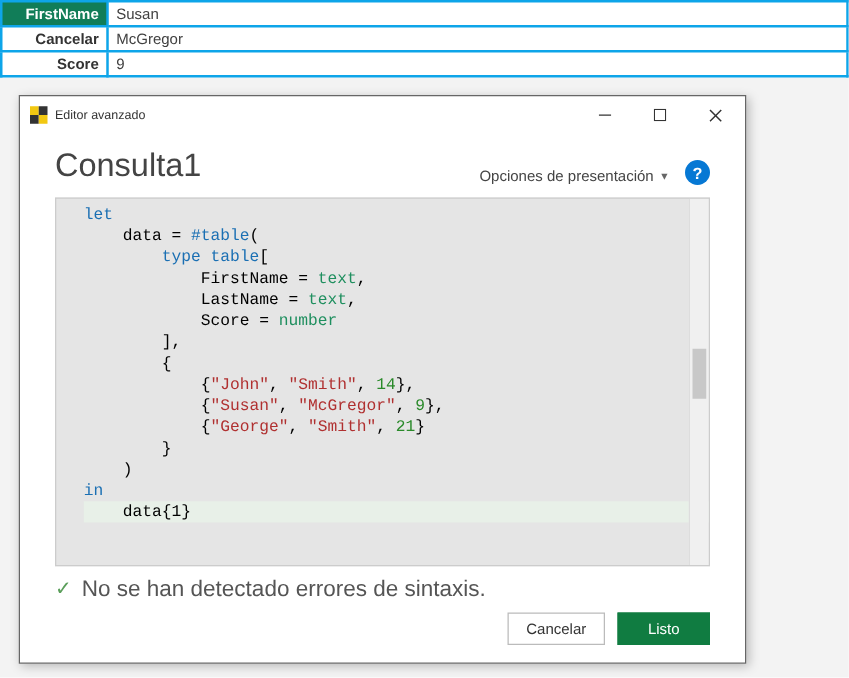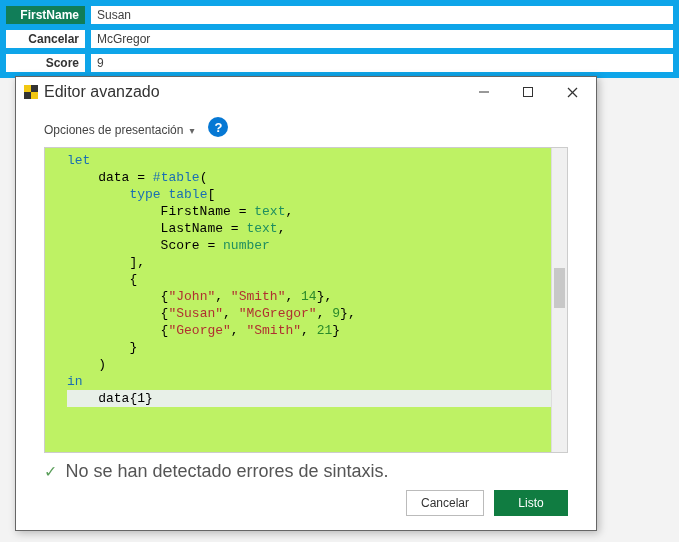--- a/index.html
+++ b/index.html
@@ -13,21 +13,21 @@
     overflow: hidden;
     position: relative;
   }
   
   .data-table {
     width: 100%;
     border-collapse: collapse;
     background: #fff;
   }
   .data-table td {
-    border: 6px solid #0ea5e9;
+    border: 2px solid #0ea5e9;
     padding: 2px 6px;
     height: 18px;
     font-size: 12px;
   }
   .hdr {
     background: #117d58;
     color: #fff;
     font-weight: 600;
     text-align: right;
     width: 85px;
@@ -59,21 +59,21 @@
     height: 30px;
     padding: 0 2px 0 8px;
   }
   .app-icon {
     width: 14px; height: 14px;
     margin-right: 6px;
     display: flex; flex-wrap: wrap;
   }
   .app-icon span { width:7px; height:7px; display:block; }
   .ai1{background:#f2c811;} .ai2{background:#333;} .ai3{background:#333;} .ai4{background:#f2c811;}
-  .title-text { font-size: 16px; color:#333; flex:0 0 auto; }
+  .title-text { font-size: 10px; color:#333; flex:0 0 auto; }
   .title-spacer { flex:1; }
   .win-btn {
     width: 44px; height: 28px;
     display:flex; align-items:center; justify-content:center;
     font-size: 13px; color:#333;
   }
   .win-btn svg { display:block; }
 
   .dlg-body { padding: 10px 28px 14px 28px; flex:1; display:flex; flex-direction:column; }
   .dlg-header-row { display:flex; align-items:flex-end; margin-bottom:10px; }
@@ -85,21 +85,21 @@
     background:#0678d4; color:#fff;
     display:flex; align-items:center; justify-content:center;
     font-weight:700; font-size:13px;
   }
 
   .editor-frame {
     border:1px solid #ccc;
     flex:1;
     position:relative;
     overflow:hidden;
-    background:#bef264;
+    background:#e5e5e5;
   }
   .editor {
     font-family: Consolas, "Courier New", monospace;
     font-size: 13px;
     line-height: 17px;
     white-space: pre;
     padding: 4px 6px 4px 22px;
     color:#000;
   }
   .kw { color:#1a6fb3; }
@@ -171,20 +171,21 @@
     <span class="win-btn">
       <svg width="11" height="11">
           <line x1="1" y1="1" x2="10" y2="10" stroke="#333" stroke-width="1.2"></line>
           <line x1="10" y1="1" x2="1" y2="10" stroke="#333" stroke-width="1.2"></line>
         </svg>
     </span>
   </div>
 
   <div class="dlg-body">
     <div class="dlg-header-row">
+      <div class="dlg-title">Consulta1</div>
       <div class="pres-opts">
         <span>Opciones de presentación</span>
         <span class="chev">▾</span>
       </div>
       <div class="help-icon">?</div>
     </div>
 
     <div class="editor-frame">
       <div class="editor"><span class="kw">let</span>
 <span>    data = </span><span class="kw">#table</span><span>(</span>

